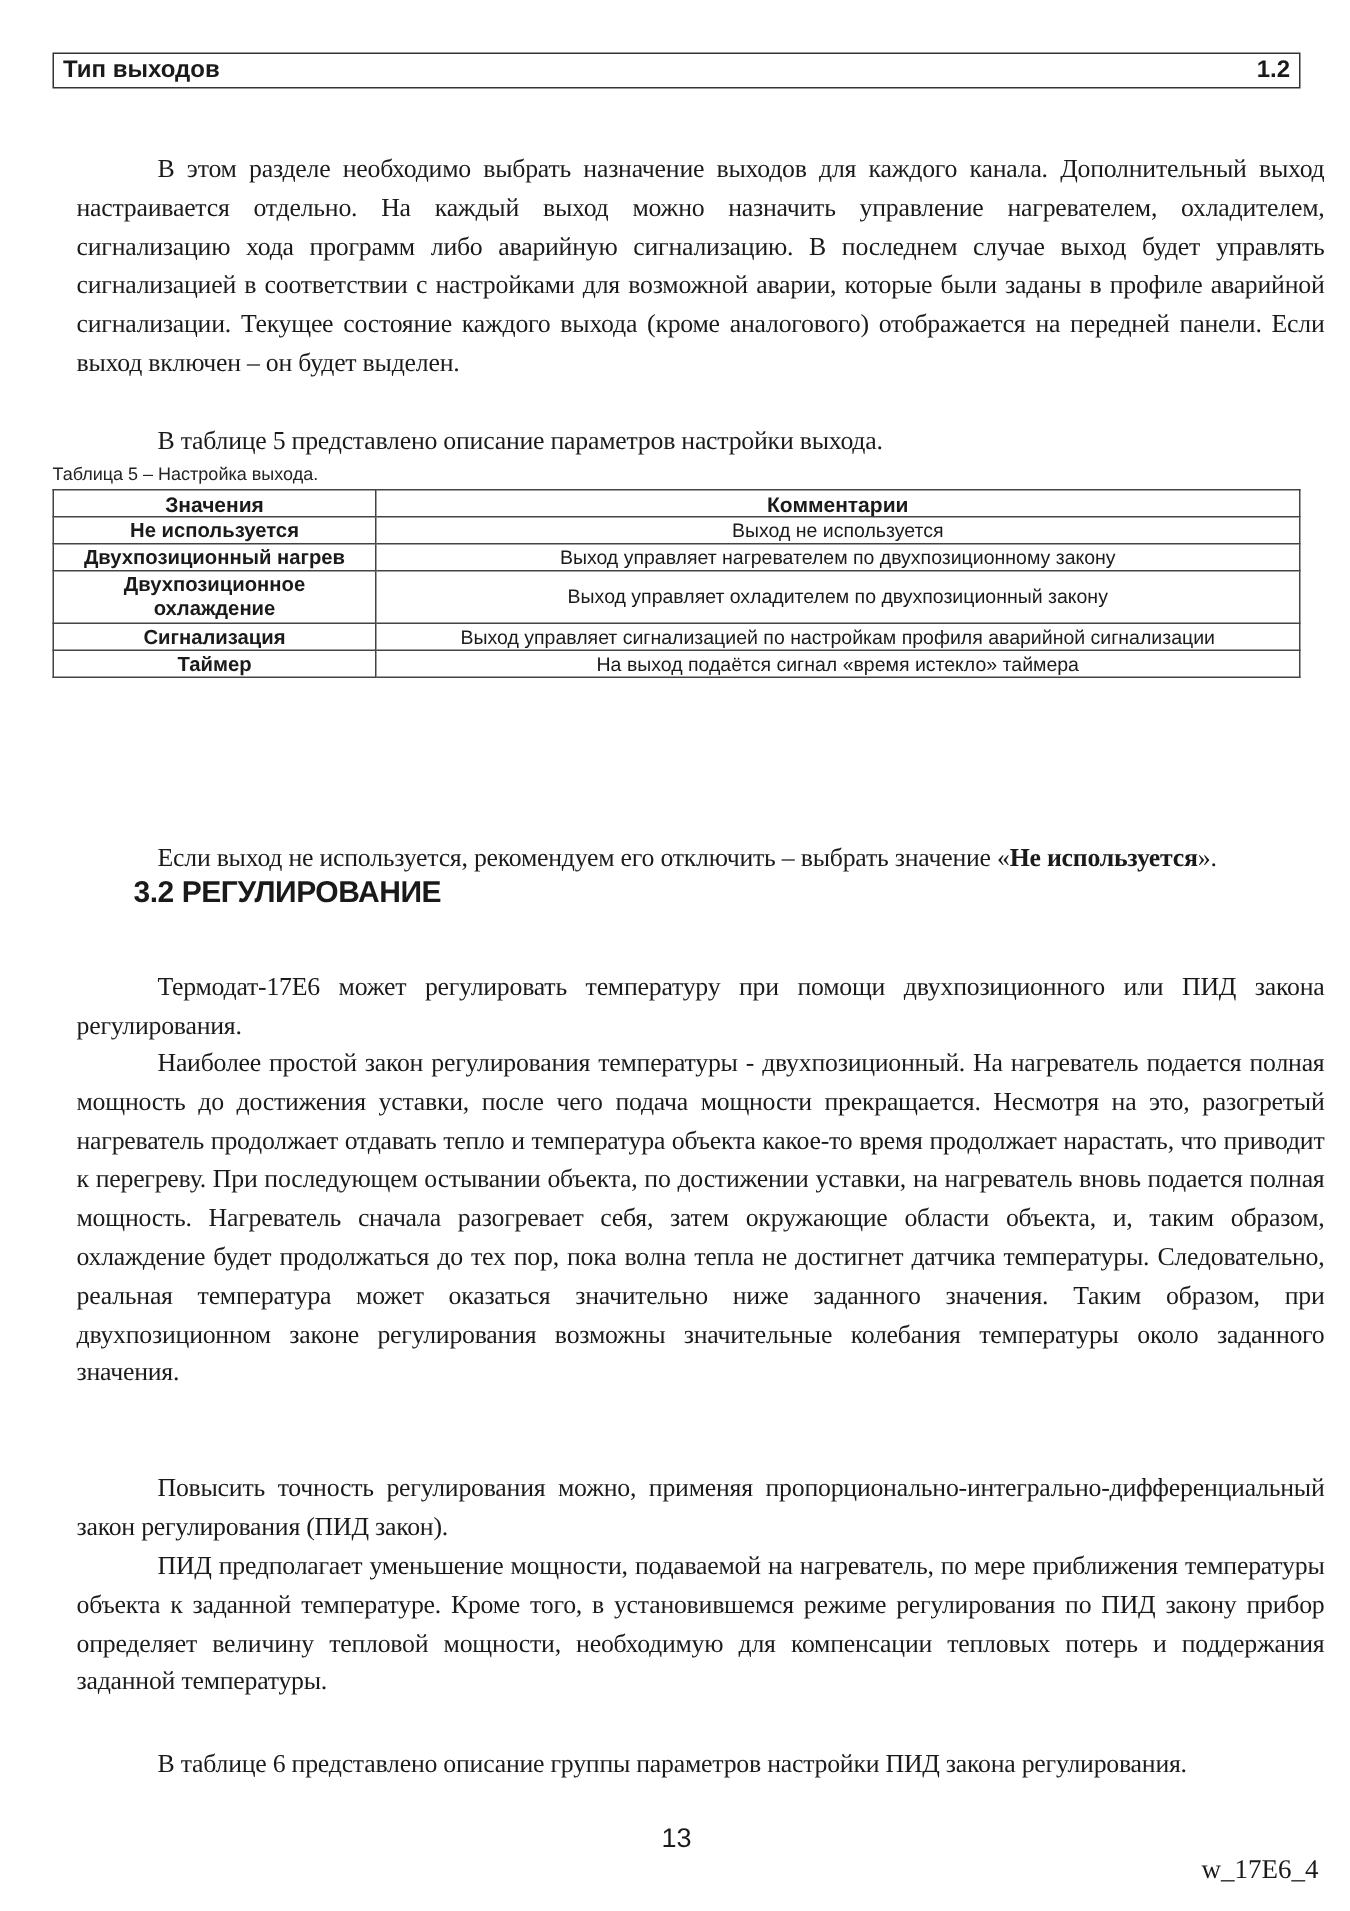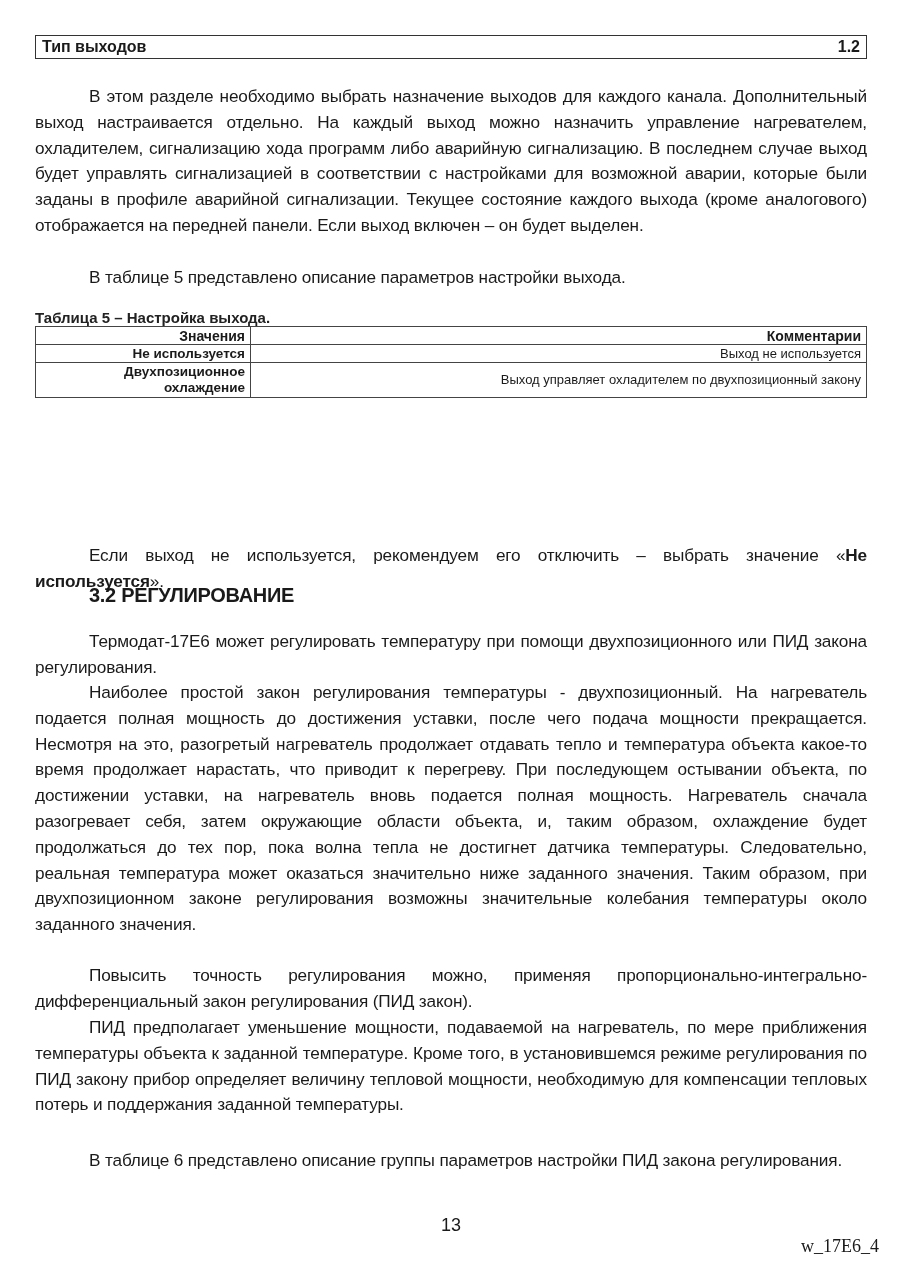--- a/index.html
+++ b/index.html
@@ -7,39 +7,39 @@
   .page { position: absolute; left: 35px; top: 0; width: 832px; }
 
   .header-box {
     position: absolute; top: 35px; left: 0; width: 830px; height: 24px;
     border: 1px solid #333; display: flex; justify-content: space-between; align-items: center;
     font-family: "Liberation Sans", sans-serif; font-weight: bold; font-size: 16px;
     padding: 0 6px; box-sizing: border-box; width: 832px;
   }
 
   .body-text {
-    font-family: Liberation Sans, sans-serif; font-size: 17.2px; line-height: 25.8px;
-    text-align: justify; margin: 0; letter-spacing: -0.15px;
+    font-family: Liberation Serif, serif; font-size: 17.2px; line-height: 25.8px;
+    text-align: justify; margin: 16px; letter-spacing: -0.15px;
   }
   .indent { text-indent: 54px; }
 
   #p1 { position: absolute; top: 84px; left: 0; width: 832px; }
   #p2 { position: absolute; top: 265px; left: 0; width: 832px; }
 
   .caption {
     position: absolute; top: 309px; left: 0;
-    font-family: "Liberation Sans", sans-serif; font-size: 15px; color: #222; font-weight: bold;
+    font-family: "Liberation Sans", sans-serif; font-size: 12px; color: #222;
   }
 
   table.t5 {
     position: absolute; top: 326px; left: 0; width: 832px;
     border-collapse: collapse; font-family: "Liberation Sans", sans-serif;
   }
   table.t5 td, table.t5 th {
-    border: 1px solid #444; padding: 0 5px; text-align: right; vertical-align: middle;
+    border: 1px solid #444; padding: 0 5px; text-align: center; vertical-align: middle;
     font-size: 13px; line-height: 16px; height: 17px; margin-left: 25px;
   }
   table.t5 th { font-size: 14px; font-weight: bold; }
   table.t5 td.val { font-weight: bold; font-size: 13.5px; width: 204px; }
   table.t5 td.com { font-weight: normal; }
   table.t5 tr.tall td { height: 34px; }
 
   #p3 { position: absolute; top: 543px; left: 0; width: 832px; }
   .heading {
     position: absolute; top: 584px; left: 54px;
@@ -81,23 +81,35 @@
       <tr>
         <th>Значения</th>
         <th>Комментарии</th>
       </tr>
     </thead>
     <tbody>
       <tr>
         <td class="val">Не используется</td>
         <td class="com">Выход не используется</td>
       </tr>
+      <tr>
+        <td class="val">Двухпозиционный нагрев</td>
+        <td class="com">Выход управляет нагревателем по двухпозиционному закону</td>
+      </tr>
       <tr class="tall">
         <td class="val">Двухпозиционное охлаждение</td>
         <td class="com">Выход управляет охладителем по двухпозиционный закону</td>
+      </tr>
+      <tr>
+        <td class="val">Сигнализация</td>
+        <td class="com">Выход управляет сигнализацией по настройкам профиля аварийной сигнализации</td>
+      </tr>
+      <tr>
+        <td class="val">Таймер</td>
+        <td class="com">На выход подаётся сигнал «время истекло» таймера</td>
       </tr>
     </tbody>
   </table>
 
   <p id="p3" class="body-text indent"><span>Если выход не используется, рекомендуем его отключить – выбрать значение «</span><b>Не используется</b><span>».</span></p>
 
   <div class="heading">3.2 РЕГУЛИРОВАНИЕ</div>
 
   <p id="p4" class="body-text indent">Термодат-17Е6 может регулировать температуру при помощи двухпозиционного или ПИД закона регулирования.</p>
   <p id="p5" class="body-text indent">Наиболее простой закон регулирования температуры - двухпозиционный. На нагреватель подается полная мощность до достижения уставки, после чего подача мощности прекращается. Несмотря на это, разогретый нагреватель продолжает отдавать тепло и температура объекта какое-то время продолжает нарастать, что приводит к перегреву. При последующем остывании объекта, по достижении уставки, на нагреватель вновь подается полная мощность. Нагреватель сначала разогревает себя, затем окружающие области объекта, и, таким образом, охлаждение будет продолжаться до тех пор, пока волна тепла не достигнет датчика температуры. Следовательно, реальная температура может оказаться значительно ниже заданного значения. Таким образом, при двухпозиционном законе регулирования возможны значительные колебания температуры около заданного значения.</p>

